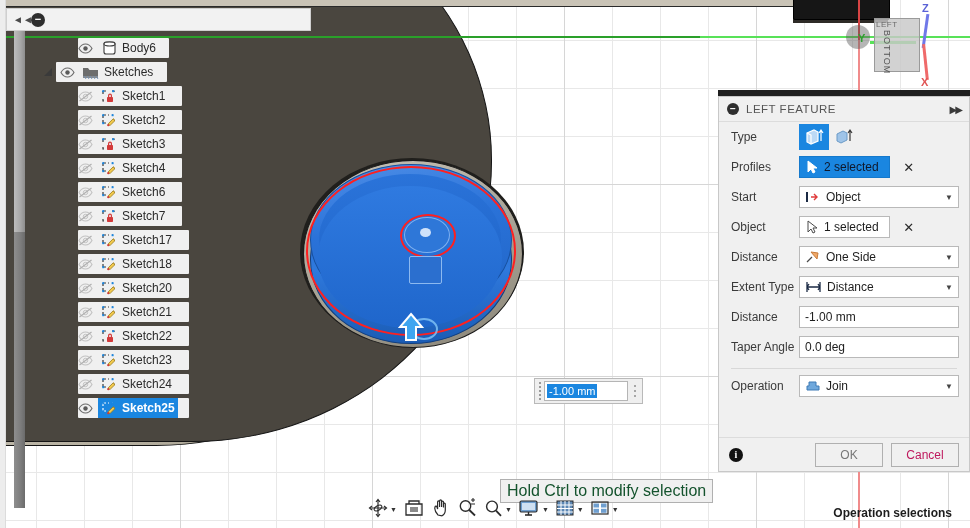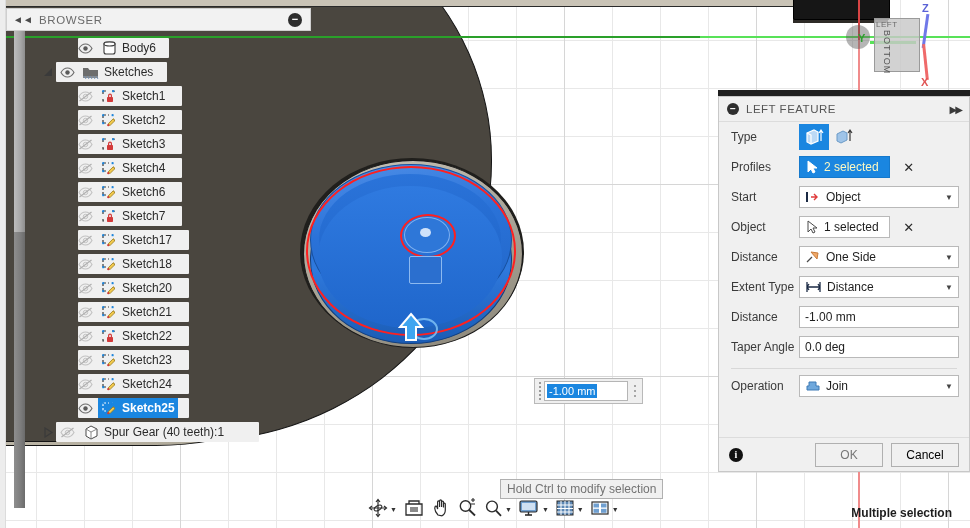--- a/index.html
+++ b/index.html
@@ -94,21 +94,21 @@
     box-shadow:0 4px 0 #9a9a9a,0 8px 0 #9a9a9a,0 -4px 0 #9a9a9a,0 -8px 0 #9a9a9a;}
   .dim-field{flex:1;height:18px;background:#fff;border:1px solid #b5b5b5;
     display:flex;align-items:center;padding:0 2px;}
   .dim-val{background:#1a86e0;color:#fff;font-size:11px;padding:1px 2px;white-space:nowrap;}
   .dim-dots{width:14px;height:100%;display:flex;align-items:center;justify-content:center;}
   .dim-dots i{display:block;width:2.5px;height:2.5px;border-radius:50%;background:#8e8e8e;
     box-shadow:0 5px 0 #8e8e8e,0 -5px 0 #8e8e8e;}
 
   
   .tooltip{position:absolute;left:500px;top:479px;background:#f0f0f0;
-    border:1px solid #b0b0b0;padding:2px 6px;font-size:12px;color:#737373;white-space:nowrap;}
+    border:1px solid #b0b0b0;padding:2px 6px;font-size:16px;color:#14532d;white-space:nowrap;}
 
   
   .viewcube{position:absolute;right:20px;top:0px;width:86px;height:92px;}
   .vc-face{position:absolute;left:10px;top:18px;width:44px;height:52px;
     background:rgba(200,200,200,.82);border:1px solid #9a9a9a;}
   .vc-left{position:absolute;left:12px;top:20px;font-size:8px;color:#6a6a6a;letter-spacing:.5px;}
   .vc-bottom{position:absolute;left:28px;top:30px;font-size:9px;color:#555;letter-spacing:1px;
     transform:rotate(90deg);transform-origin:left top;}
   .vc-zaxis{position:absolute;left:60px;top:14px;width:3px;height:34px;background:#6f78e8;
     transform:rotate(8deg);}
@@ -149,35 +149,35 @@
   .p-dot{width:12px;height:12px;border-radius:50%;background:#2e2e2e;color:#fff;font-size:10px;
     line-height:11px;text-align:center;font-weight:bold;}
   .p-title{flex:1;margin-left:7px;font-size:11.5px;color:#555;letter-spacing:.5px;}
   .p-expand{color:#3a3a3a;font-size:10px;letter-spacing:-2px;}
 
   .prow{display:flex;align-items:center;height:30px;padding:0 10px 0 12px;}
   .plabel{width:68px;font-size:12px;color:#3b3b3b;}
   .pfield{flex:1;height:22px;background:#fff;border:1px solid #b9b9b9;display:flex;
     align-items:center;padding:0 5px;box-sizing:border-box;font-size:12px;color:#1d1d1d;}
   .pfield .caret{margin-left:auto;font-size:8px;color:#444;}
-  .pselbtn{height:22px;background:#1a86e0;border:1px solid #1579cc;color:#fef9c3;
+  .pselbtn{height:22px;background:#1a86e0;border:1px solid #1579cc;color:#0f172a;
     display:flex;align-items:center;padding:0 10px 0 6px;font-size:12px;box-sizing:border-box;}
   .pselbtn.white{background:#fff;border:1px solid #b9b9b9;color:#1d1d1d;}
   .pclear{width:22px;text-align:center;color:#2b2b2b;font-size:13px;margin-left:8px;}
   .typebtn{width:30px;height:26px;display:flex;align-items:center;justify-content:center;}
   .typebtn.on{background:#1a86e0;}
   .p-sep{height:1px;background:#d8d8d8;margin:6px 12px 2px;}
   .p-footer{position:absolute;left:0;bottom:0;width:100%;height:34px;
     border-top:1px solid #dcdcdc;display:flex;align-items:center;padding:0 10px;
     box-sizing:border-box;background:#f0f0f0;}
   .info-i{width:14px;height:14px;border-radius:50%;background:#111;color:#fff;
     font-size:10px;font-weight:bold;text-align:center;line-height:14px;font-family:"Liberation Serif",serif;}
   .btn{height:22px;min-width:66px;background:#f0f0f0;border:1px solid #b0b0b0;
     display:flex;align-items:center;justify-content:center;font-size:12px;color:#777;margin-left:8px;}
-  .btn.cancel{color:#000000;}
+  .btn.cancel{color:#be185d;}
 
   
   .comments{position:absolute;left:8px;bottom:6px;width:296px;height:22px;
     background:#f2f2f2;border:1px solid #d0d0d0;display:flex;align-items:center;
     padding:0 8px;box-sizing:border-box;}
   .cm-title{flex:1;color:#6f6f6f;font-size:11px;letter-spacing:.6px;}
   .cm-add{width:14px;height:14px;border-radius:50%;background:#1c1c1c;color:#fff;font-size:11px;
     line-height:13px;text-align:center;font-weight:bold;}
 
   .navbar{position:absolute;left:366px;bottom:4px;height:30px;display:flex;align-items:center;gap:2px;}
@@ -256,21 +256,20 @@
       <div class="vc-z">Z</div>
       <div class="vc-x">X</div>
       <div class="vc-y">Y</div>
     </div>
 
     <div class="scroll-l"></div>
   </div>
 
   <div class="browser-header">
     <span class="bh-collapse">◄◄</span>
-    <span class="bh-title">BROWSER</span>
     <span class="bh-min">−</span>
   </div>
 
   <div class="tree" id="tree">
       <div class="trow">
         <div class="rowbg" style="left: 38px; width: 91px;"></div>
         <span class="expander" style="margin-left: 18px;"></span>
         <span class="eye">
           <svg width="15" height="11" viewBox="0 0 15 11">
             <path d="M7.5 1C3.5 1 1 5.5 1 5.5S3.5 10 7.5 10 14 5.5 14 5.5 11.5 1 7.5 1z" fill="none" stroke="#6b6b6b" stroke-width="1.1"></path>
@@ -613,42 +612,20 @@
             <path d="M3 3 L9 3 M3 3 L3 11 M3 11 L7 11 M12 3 L13 3" fill="none" stroke="#ffffff" stroke-width="1.2" stroke-dasharray="3,2"></path>
             <rect x="2.2" y="2.2" width="2" height="2" fill="#1a86e0"></rect>
             <rect x="11.6" y="2.2" width="2" height="2" fill="#1a86e0"></rect>
             <rect x="2.2" y="10.2" width="2" height="2" fill="#1a86e0"></rect>
             <path d="M8 13.5 L8.6 11.3 L13.2 6.8 L15 8.6 L10.4 13.1 Z" fill="#f2c94c" stroke="#9a7b1a" stroke-width="0.8"></path>
             <path d="M13.2 6.8 L15 8.6" stroke="#9a7b1a" stroke-width="0.8"></path>
             <circle cx="8.3" cy="13.2" r="1.1" fill="#d33a3a"></circle>
           </svg>
         </span>
         <span class="label">Sketch25</span>
-      </div>
-      <div class="trow">
-        <div class="rowbg" style="left: 16px; width: 203.2px;"></div>
-        <span class="expander" style="margin-left: 0px;">
-          <svg width="11" height="11" viewBox="0 0 11 11">
-            <path d="M2 1 L9 5.5 L2 10 Z" fill="none" stroke="#3a3a3a" stroke-width="1.2"></path>
-          </svg>
-        </span>
-        <span class="eye">
-          <svg width="15" height="11" viewBox="0 0 15 11">
-            <path d="M7.5 1C3.5 1 1 5.5 1 5.5S3.5 10 7.5 10 14 5.5 14 5.5 11.5 1 7.5 1z" fill="none" stroke="#c2c2c2" stroke-width="1.1"></path>
-            <circle cx="7.5" cy="5.5" r="2.2" fill="none" stroke="#c2c2c2" stroke-width="1"></circle>
-            <path d="M1.5 10 L13.5 1" stroke="#b0b0b0" stroke-width="1.2"></path>
-          </svg>
-        </span>
-        <span class="tico">
-          <svg width="17" height="16" viewBox="0 0 17 16">
-            <path d="M3 5 L8 2 L14 5 L14 12 L8 15 L3 12 Z" fill="#fff" stroke="#4a4a4a" stroke-width="1"></path>
-            <path d="M3 5 L8 8 L14 5 M8 8 L8 15" fill="none" stroke="#7a7a7a" stroke-width="0.9"></path>
-          </svg>
-        </span>
-        <span class="label">Spur Gear (40 teeth):1</span>
       </div>
     </div>
 
   <div class="panel-top"></div>
   <div class="panel">
     <div class="p-header">
       <span class="p-dot">−</span>
       <span class="p-title">LEFT FEATURE</span>
       <span class="p-expand">▶▶</span>
     </div>
@@ -820,14 +797,14 @@
             <rect x="2" y="4" width="16" height="12" fill="none" stroke="#2b2b2b" stroke-width="1.2"></rect>
             <rect x="3.5" y="5.5" width="5.5" height="4" fill="#6f9fd0"></rect>
             <rect x="11" y="5.5" width="5.5" height="4" fill="#6f9fd0"></rect>
             <rect x="3.5" y="10.8" width="5.5" height="4" fill="#6f9fd0"></rect>
             <rect x="11" y="10.8" width="5.5" height="4" fill="#6f9fd0"></rect>
           </svg></span>
         <span class="car">▼</span>
       </span>
     </div>
 
-  <div class="statusright">Multiple selection</div>
+  <div class="statusright">Operation selections</div>
 </div>
 
 </body></html>

